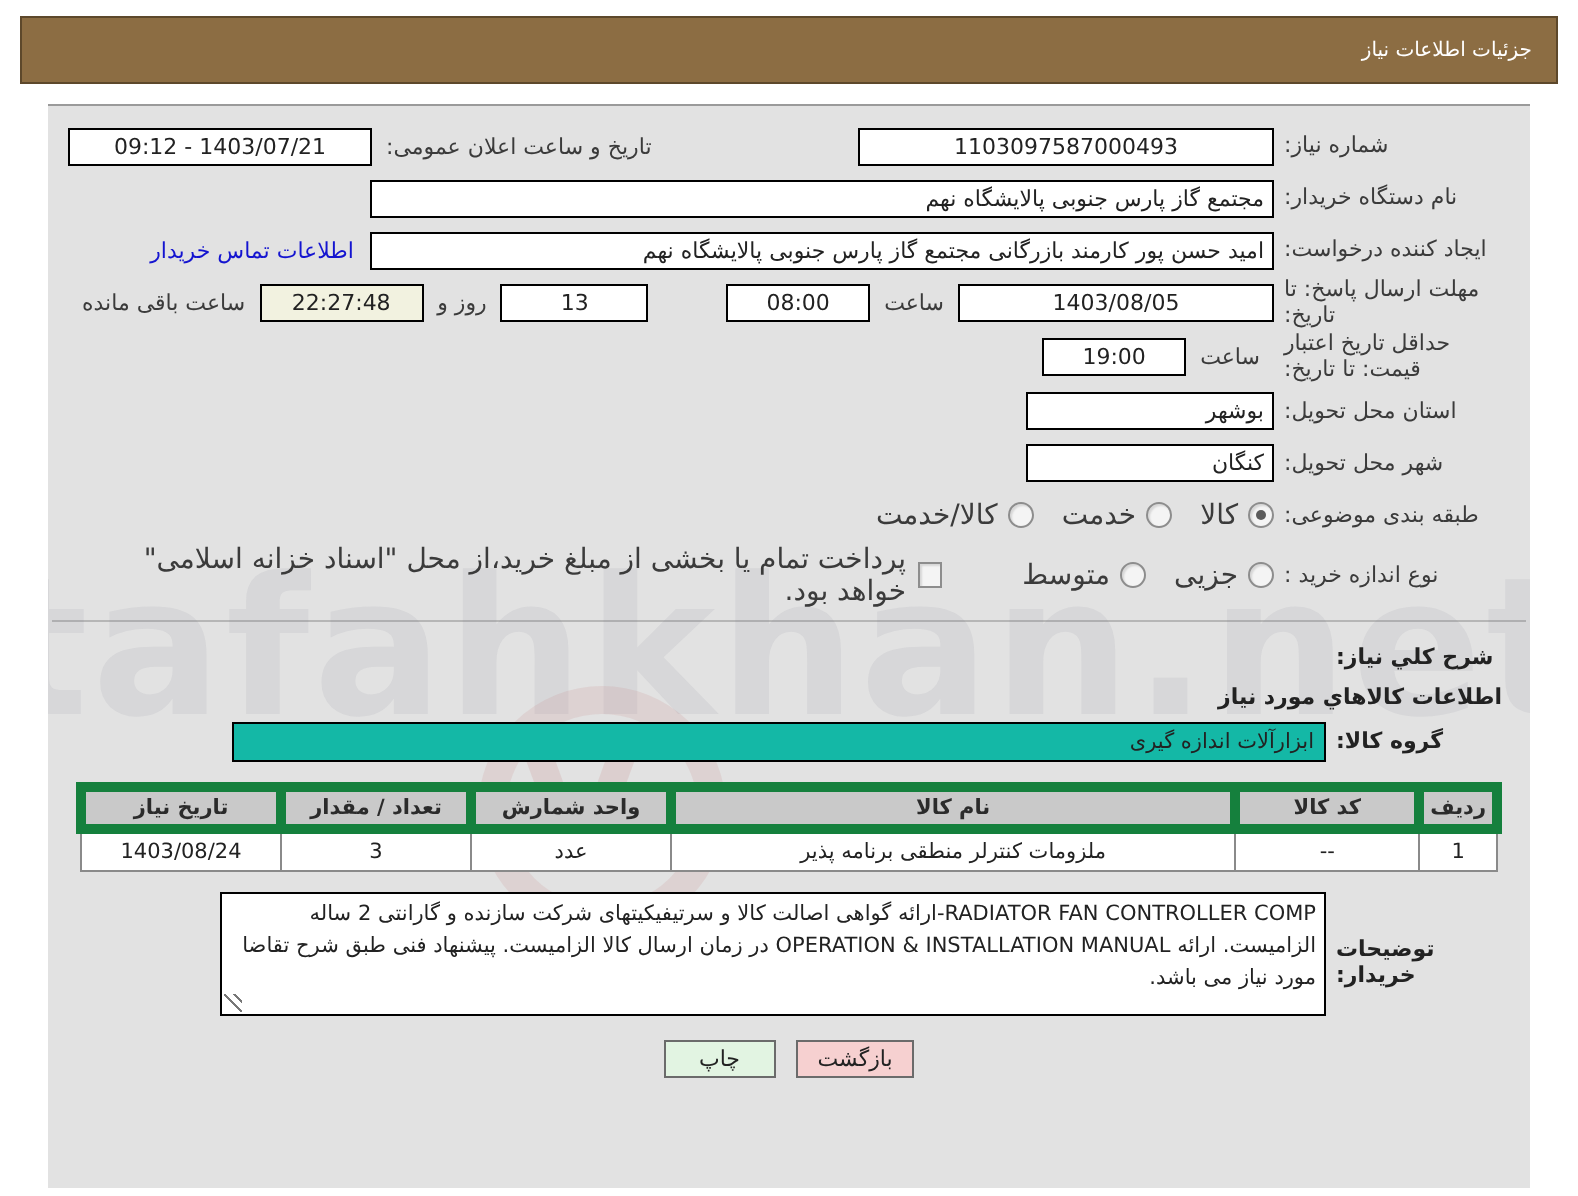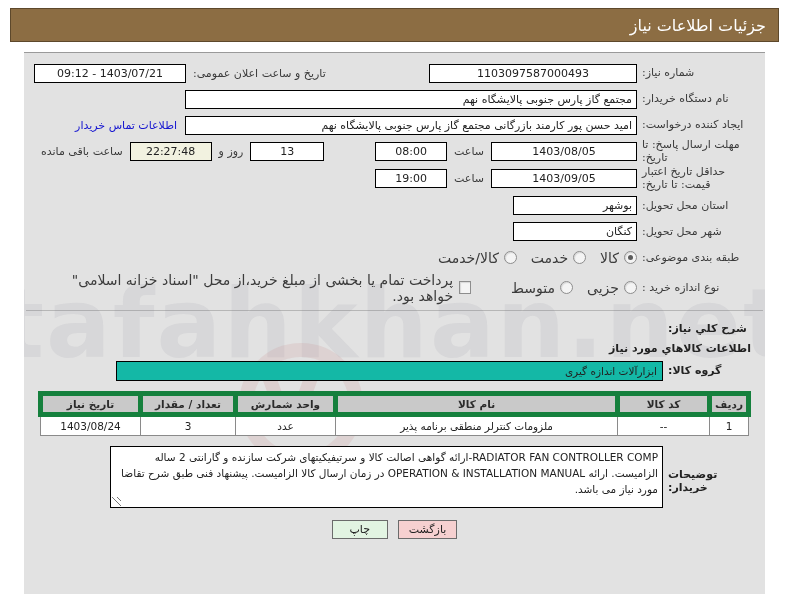--- a/index.html
+++ b/index.html
@@ -21,21 +21,21 @@
     position: absolute; top: 8px; right: 10px; left: 10px;
     height: 34px;
   }
   .header-bar {
     width: 100%; height: 100%;
     background: #8c6d43;
     border: 1px solid #5d482b;
     color: #ffffff;
     display: flex; align-items: center; justify-content: flex-start;
     padding: 0 12px;
-    font-size: 16px;
+    font-size: 10px;
   }
   
   .content {
     position: absolute;
     top: 52px; right: 24px; left: 24px; bottom: 4px;
     background: #e2e2e2;
     border-top: 1px solid #9a9a9a;
   }
   
   .watermark {
@@ -104,21 +104,21 @@
     align-items: center;
     justify-content: center;
     overflow: hidden;
     white-space: nowrap;
   }
   .fld.right { justify-content: flex-start; }
   .fld.beige { background: #f2f2e0; }
   .w-numneed  { width: 208px; }
   .w-buyer    { width: 452px; }
   .w-creator  { width: 452px; }
-  .w-date     { width: 146px; }
+  .w-date     { width: 158px; }
   .w-time     { width: 72px; }
   .w-days     { width: 74px; }
   .w-count    { width: 82px; }
   .w-pubdate  { width: 152px; }
   .w-prov     { width: 124px; }
   .small-lbl {
     font-size: 11px;
     color: #3b3b3b;
     padding: 0 7px;
     white-space: nowrap;
@@ -331,21 +331,20 @@
         <div class="fld w-time">08:00</div>
         <div class="gap-flex"></div>
         <div class="fld w-days">13</div>
         <div class="small-lbl">روز و</div>
         <div class="fld w-count beige">22:27:48</div>
         <div class="small-lbl">ساعت باقی مانده</div>
       </div>
 
       <div class="frow">
         <div class="lbl lbl-2l">حداقل تاریخ اعتبار قیمت: تا تاریخ:</div>
-        <div class="fld w-date">1403/09/05</div>
         <div class="small-lbl">ساعت</div>
         <div class="fld w-time">19:00</div>
       </div>
 
       <div class="frow">
         <div class="lbl">استان محل تحویل:</div>
         <div class="fld w-prov right">بوشهر</div>
       </div>
 
       <div class="frow">

